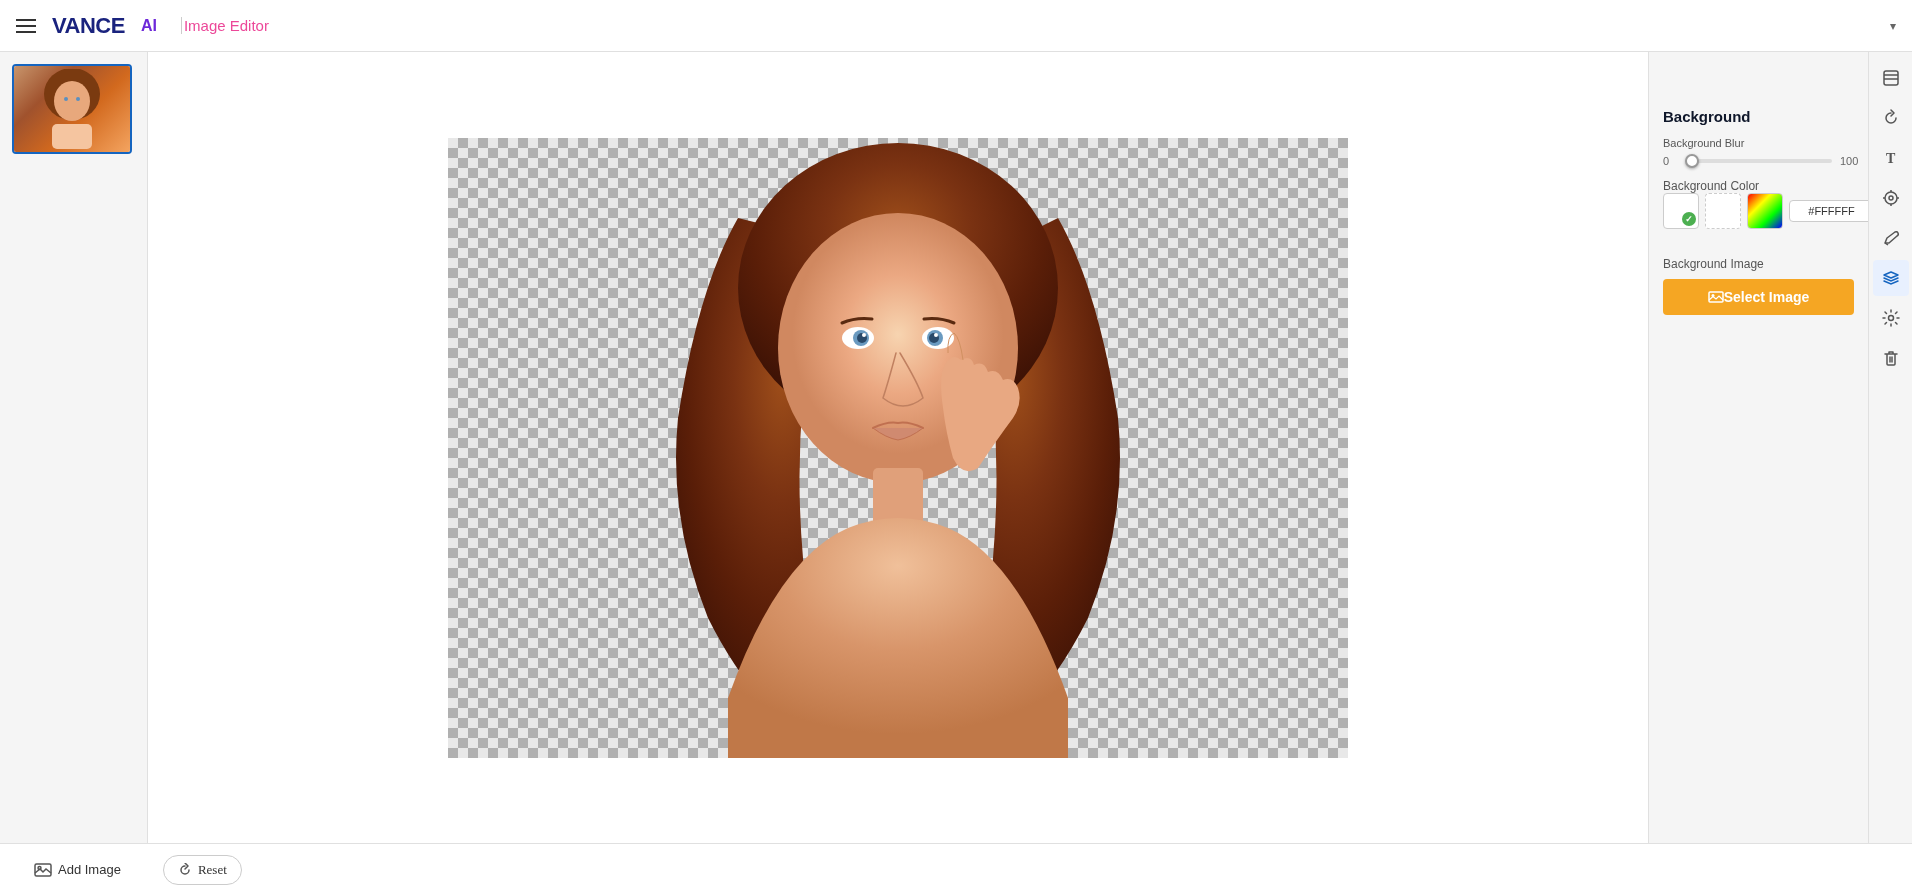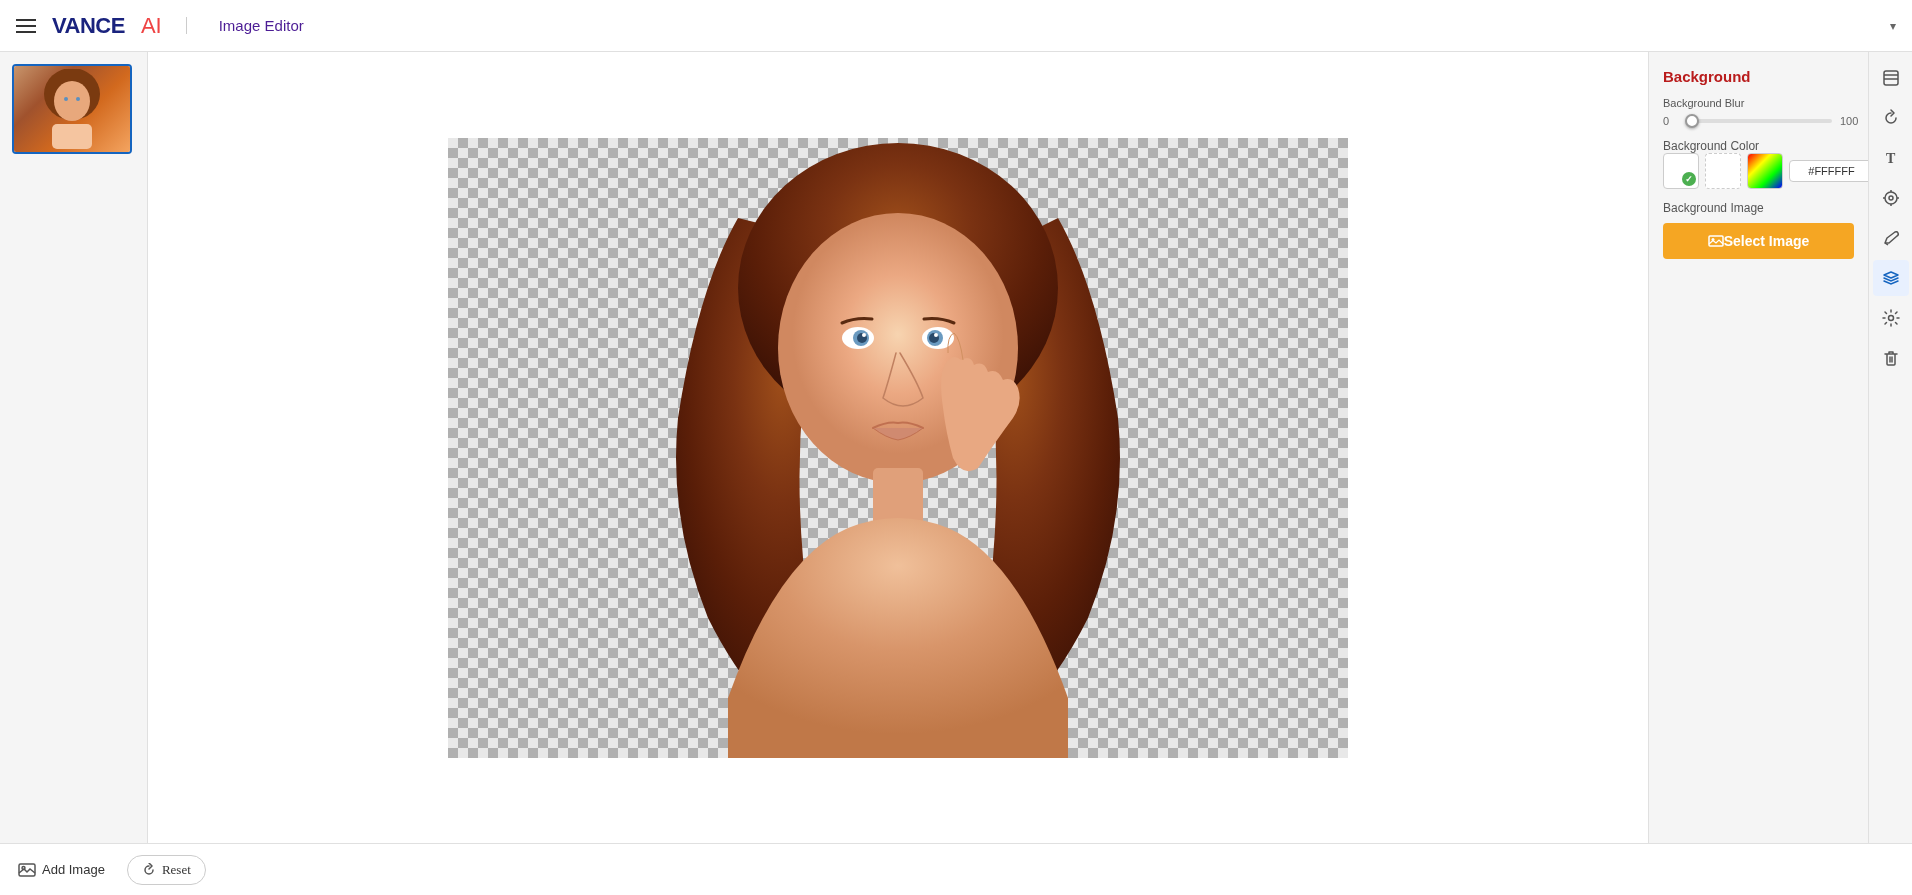--- a/index.html
+++ b/index.html
@@ -7,22 +7,22 @@
 
     
     .header {
       display: flex; align-items: center; padding: 0 16px; height: 52px;
       border-bottom: 1px solid #e0e0e0; background: #fff; flex-shrink: 0;
     }
     .hamburger-icon { display: flex; flex-direction: column; gap: 4px; cursor: pointer; margin-right: 16px; }
     .hamburger-icon span { display: block; width: 20px; height: 2px; background: #333; }
     .logo { display: flex; align-items: center; gap: 16px; margin-right: 20px; }
     .logo-vance { font-size: 22px; font-weight: 700; color: #1a237e; letter-spacing: -0.5px; }
-    .logo-ai { font-size: 22px; font-weight: 400; color: #ef4444; }
-    .page-title { font-size: 15px; color: #4c1d95; border-left: 1px solid #ccc; padding-left: 32px; margin-left: 4px; }
+    .logo-ai { font-size: 16px; font-weight: 700; color: #6d28d9; }
+    .page-title { font-size: 15px; color: #ec4899; border-left: 1px solid #ccc; padding-left: 2px; margin-left: 4px; }
     .header-spacer { flex: 1; }
     .header-chevron { font-size: 12px; color: #666; cursor: pointer; }
 
     
     .main-layout { display: flex; flex: 1; overflow: hidden; }
 
     
     .left-panel {
       width: 148px; background: #f5f5f5; border-right: 1px solid #e0e0e0;
       display: flex; flex-direction: column; padding: 12px; gap: 8px; flex-shrink: 0;
@@ -43,21 +43,21 @@
       overflow: hidden; position: relative;
     }
 
     
     .right-panel {
       width: 220px; background: #f5f5f5; border-left: 1px solid #e0e0e0;
       display: flex; flex-direction: column; flex-shrink: 0; padding: 16px 14px;
       gap: 12px;
     }
     .panel-section-title {
-      font-size: 15px; font-weight: 600; color: #b91c1c;
+      font-size: 15px; font-weight: 600; color: #0f172a; margin-top: 40px;
     }
     .panel-label {
       font-size: 11px; color: #555; margin-bottom: 6px;
     }
     .slider-row {
       display: flex; align-items: center; gap: 8px;
     }
     .slider-label { font-size: 11px; color: #666; width: 14px; }
     .slider-track {
       flex: 1; height: 4px; background: #ddd; border-radius: 2px; position: relative; cursor: pointer;
@@ -76,21 +76,21 @@
     }
     .color-swatch-white { background: #fff; }
     .color-swatch-gradient { background: linear-gradient(135deg, #ff0000, #ffff00, #00ff00, #0000ff); }
     .color-check { position: absolute; bottom: 2px; right: 2px; width: 14px; height: 14px; background: #4caf50; border-radius: 50%; display: flex; align-items: center; justify-content: center; }
     .color-check::after { content: '✓'; color: white; font-size: 9px; font-weight: bold; }
     .color-hex-input {
       font-size: 11px; color: #333; border: 1px solid #ccc; background: #fff;
       padding: 4px 6px; border-radius: 4px; width: 85px; text-align: center;
     }
 
-    .bg-image-label { font-size: 12px; color: #555; margin-bottom: 8px; }
+    .bg-image-label { font-size: 12px; color: #555; margin-bottom: 8px; margin-top: 16px; }
     .select-image-btn {
       width: 100%; padding: 10px 0; background: #f5a623; color: #fff;
       border: none; border-radius: 4px; font-size: 14px; font-weight: 600;
       cursor: pointer; display: flex; align-items: center; justify-content: center; gap: 0;
     }
 
     
     .right-toolbar {
       width: 44px; background: #f5f5f5; border-left: 1px solid #e0e0e0;
       display: flex; flex-direction: column; align-items: center;
@@ -98,21 +98,21 @@
     }
     .toolbar-icon {
       width: 36px; height: 36px; display: flex; align-items: center; justify-content: center;
       border-radius: 4px; cursor: pointer; color: #555; font-size: 16px;
     }
     .toolbar-icon.active { background: #e8f0fe; color: #1565c0; }
 
     
     .bottom-bar {
       height: 52px; background: #fff; border-top: 1px solid #e0e0e0;
-      display: flex; align-items: center; padding: 0 8px; flex-shrink: 0;
+      display: flex; align-items: center; padding: 0 24px; flex-shrink: 0; gap: 20px;
     }
     .add-image-btn {
       display: flex; align-items: center; gap: 6px; cursor: pointer;
       font-size: 13px; color: #333; background: none; border: none; padding: 6px 10px;
     }
     .reset-btn {
       display: flex; align-items: center; gap: 6px; cursor: pointer;
       font-size: 13px; color: #333; background: none; border: 1px solid #ccc;
       padding: 6px 14px; border-radius: 20px; margin-left: 12px; font-family: Liberation Serif, serif;
     }

